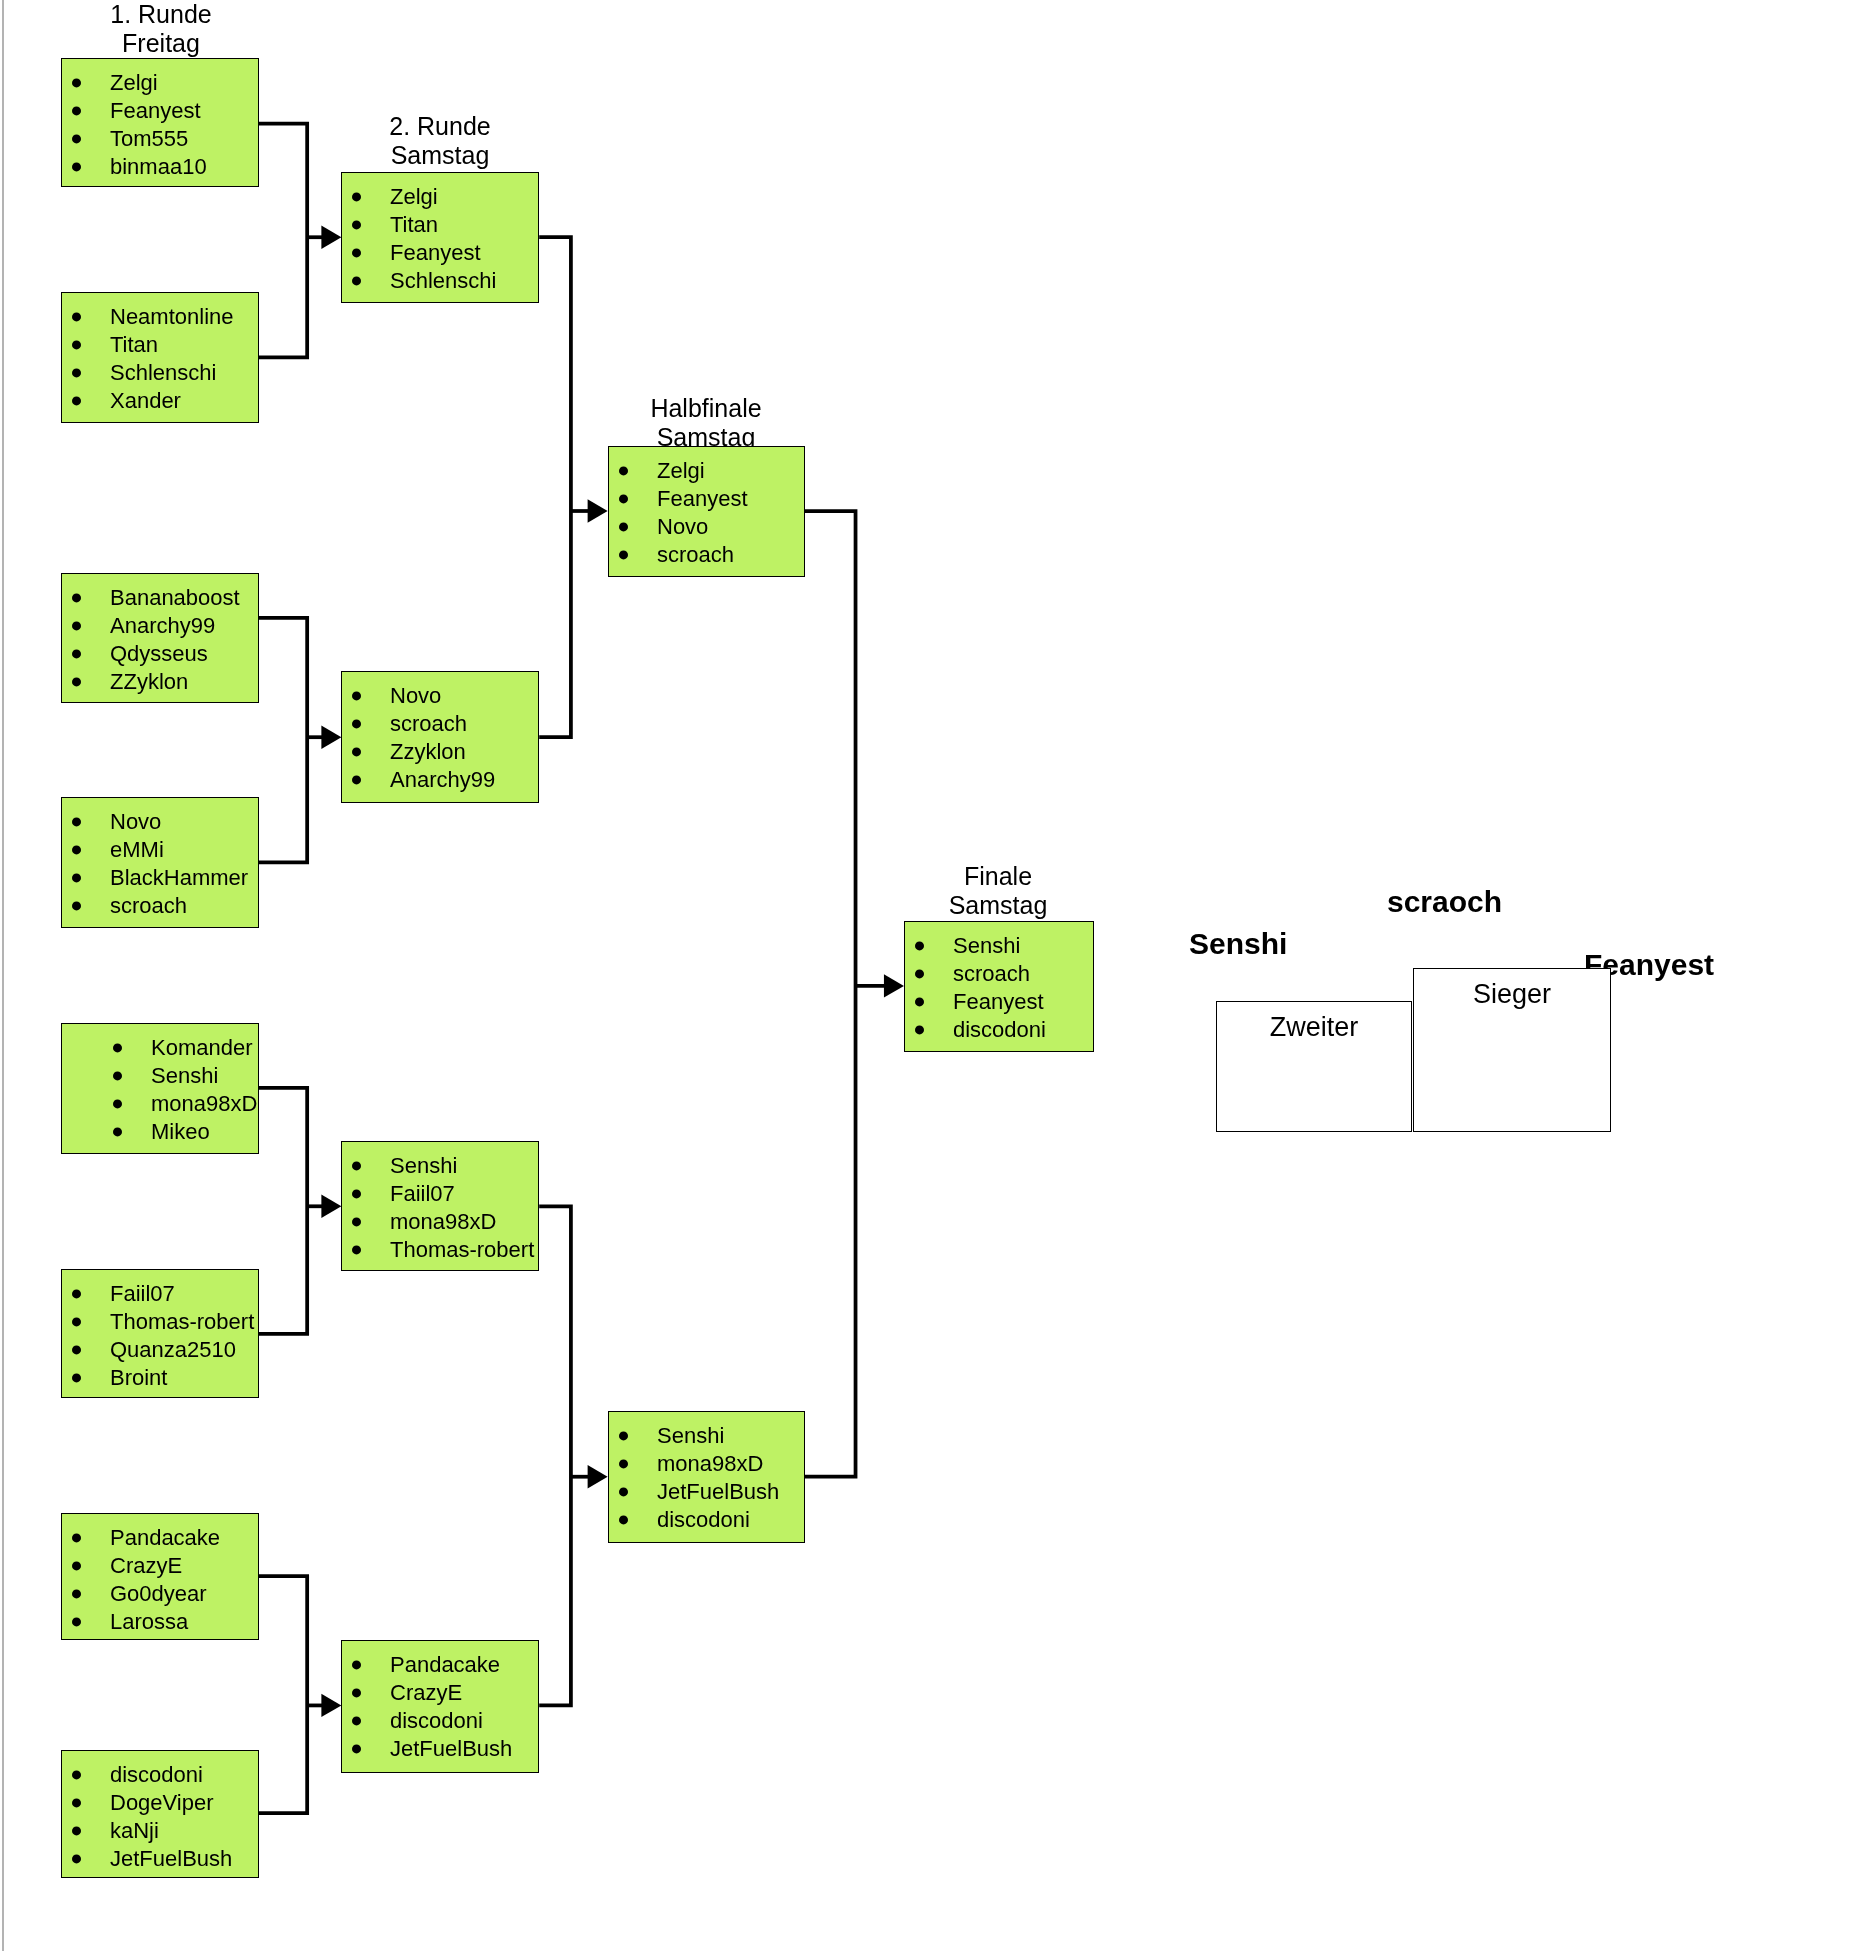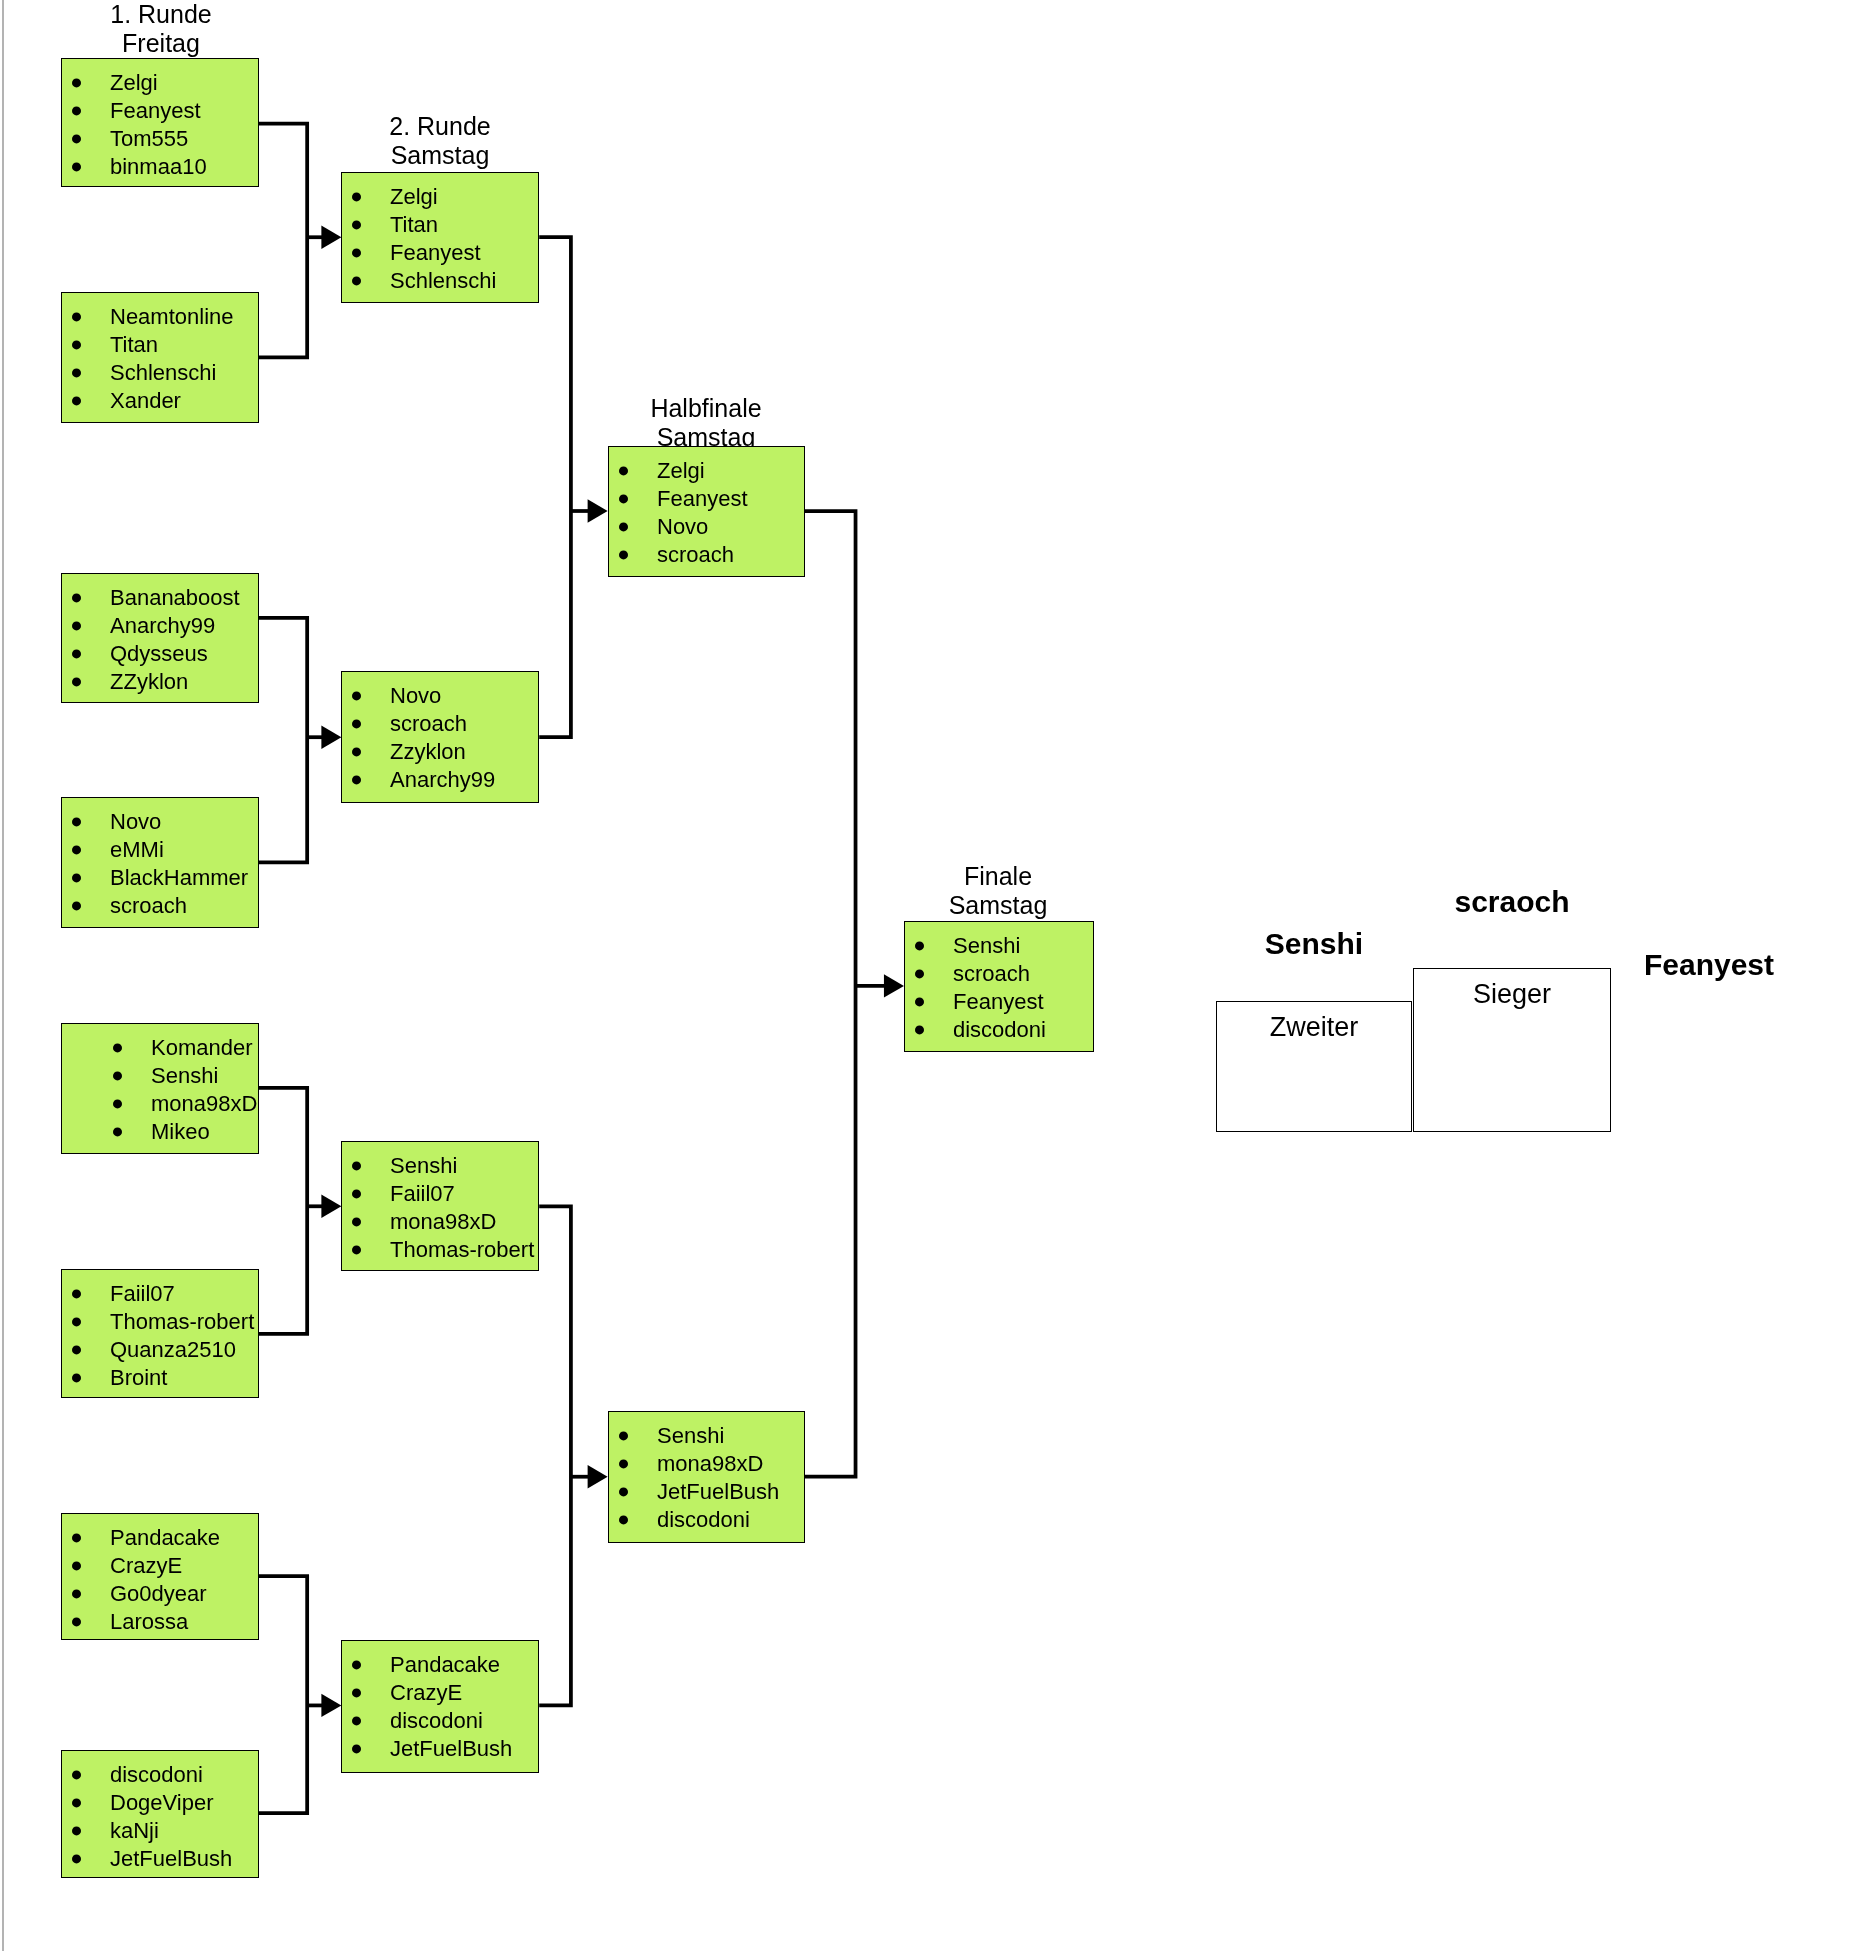--- a/index.html
+++ b/index.html
@@ -54,21 +54,21 @@
     box-sizing:border-box;
     text-align:center;
   }
   .podium-caption{
     margin-top:10px;
     font-size:27px;
   }
   .podium-name{
     position:absolute;
     width:250px;
-    text-align:center;
+    text-align:left;
     font-size:30px;
     font-weight:bold;
   }
 </style>
 </head>
 <body>
 
 <div id="stage">
 
   <div id="left-rule"></div>

